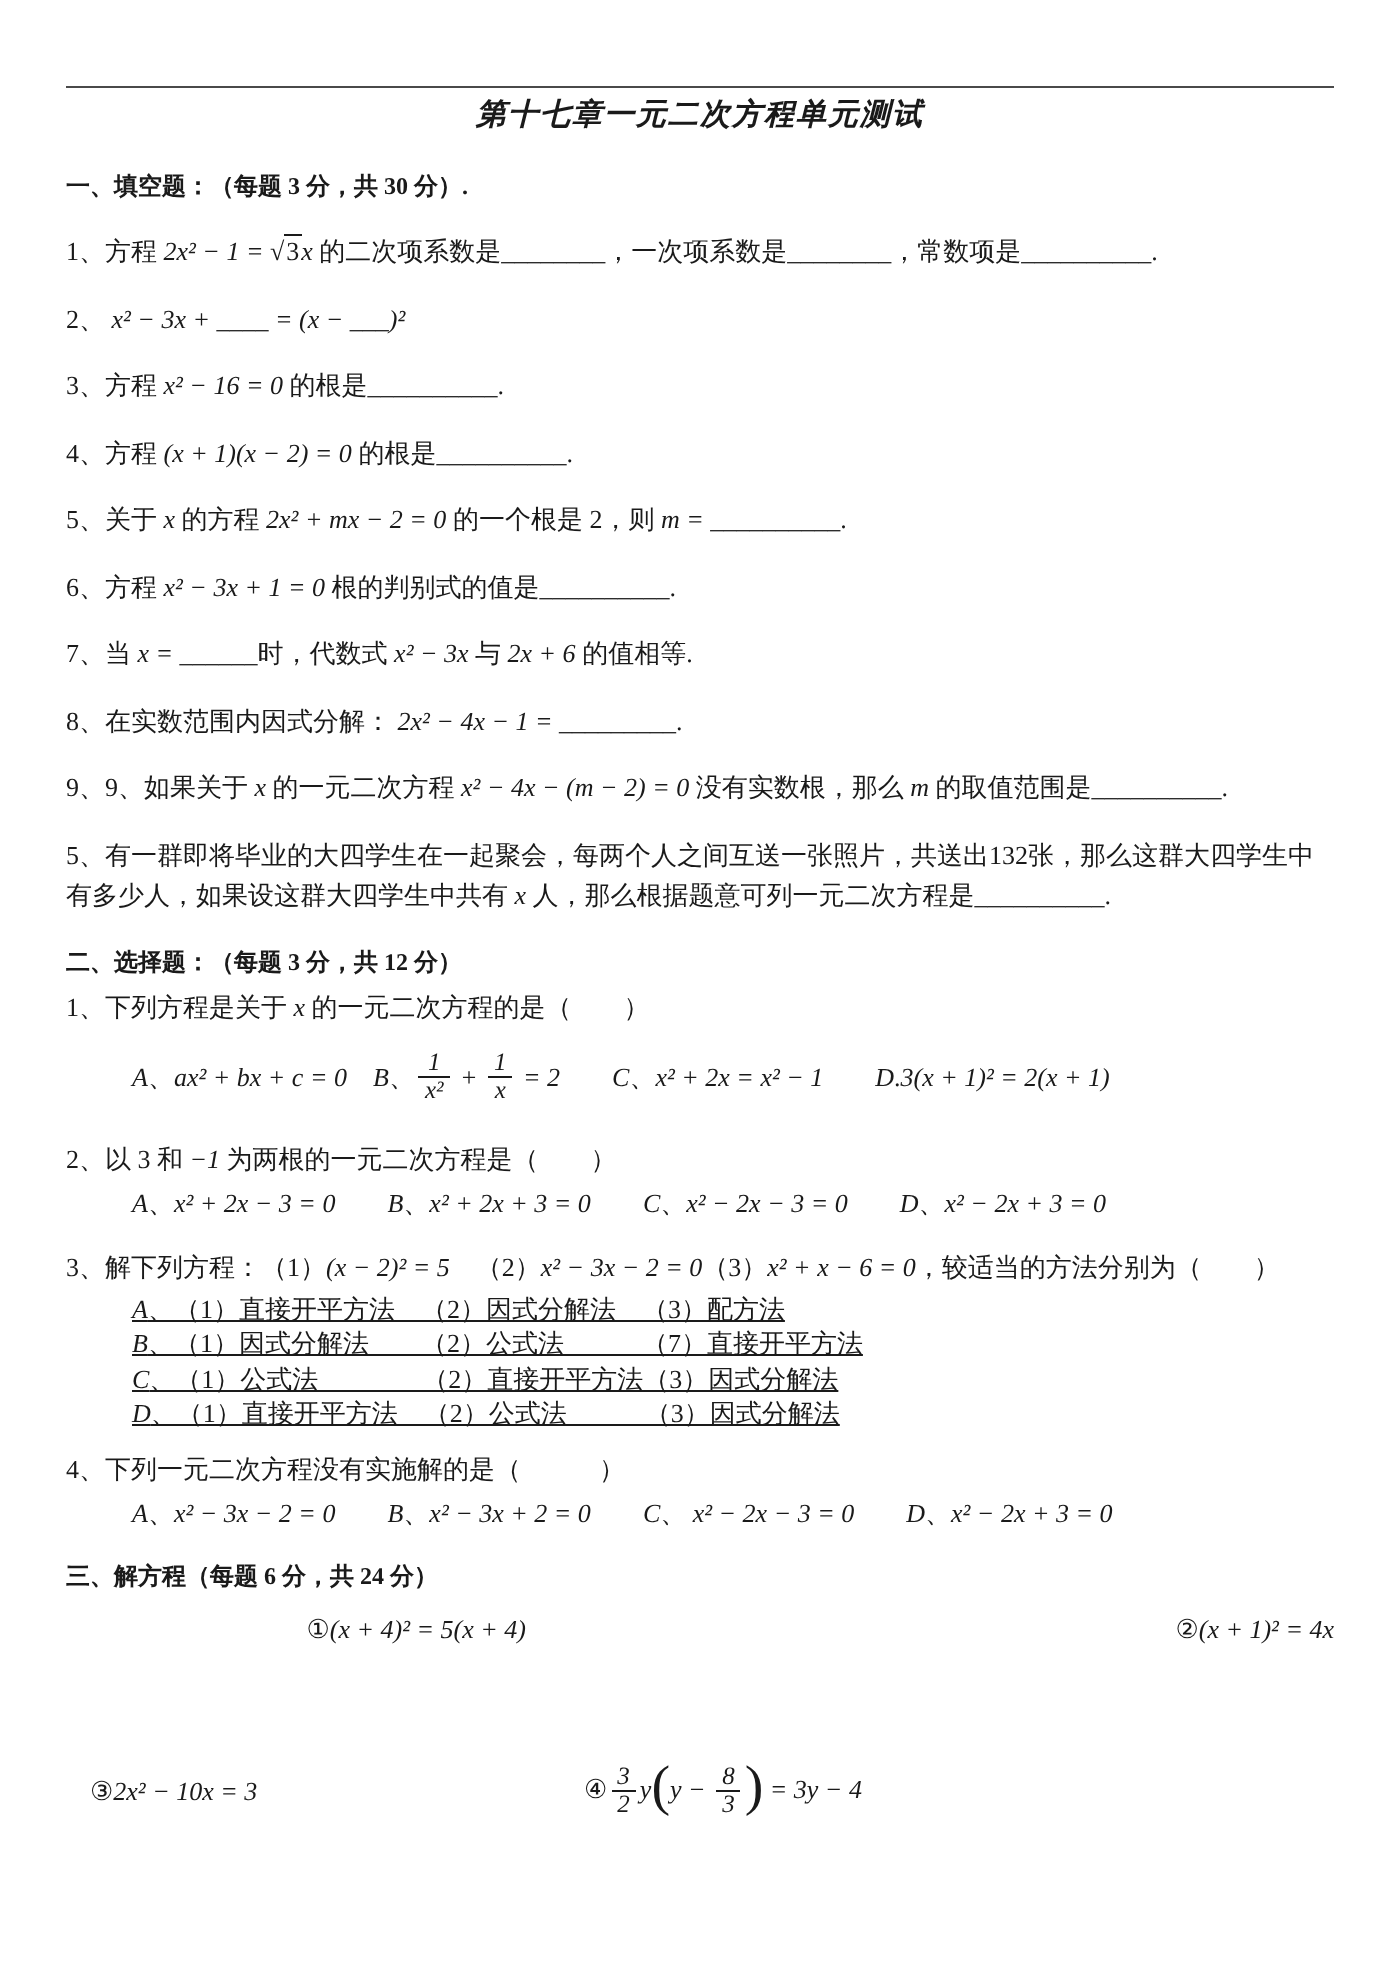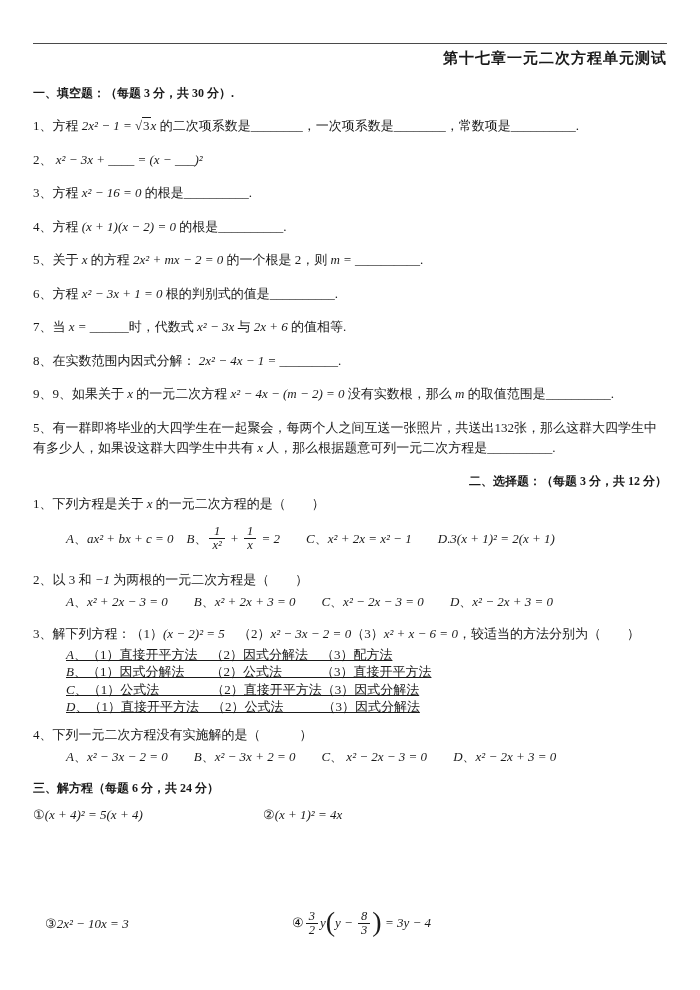--- a/index.html
+++ b/index.html
@@ -6,41 +6,41 @@
   html, body { margin: 0; padding: 0; }
   body {
     width: 700px; height: 990px;
     background: #ffffff; color: #1a1a1a;
     font-family: "Liberation Serif", "DejaVu Serif", serif;
     font-size: 13px; overflow: hidden;
   }
   .page { padding: 0 33px; }
   .top-rule { border-top: 1px solid #4a4a4a; margin-top: 43px; }
   .title {
-    text-align: right; font-weight: bold; font-size: 15px;
-    letter-spacing: 1px; margin-top: 4px; line-height: 21px;
+    text-align: center; font-weight: bold; font-size: 15px;
+    letter-spacing: 1px; margin-top: 4px; line-height: 21px; font-style: italic;
   }
   .sec-heading { font-weight: bold; font-size: 12px; line-height: 19px; }
   .sh1 { margin: 15px 0 13px 0; }
-  .sh2 { margin: 12px 0 3px 0; text-align: right; }
+  .sh2 { margin: 12px 0 3px 0; }
   .sh3 { margin: 10px 0 5px 0; }
   .fq { line-height: 20.5px; margin-bottom: 13px; }
   .stem { line-height: 20px; margin-bottom: 2px; }
   .opts-frac {
     display: flex; align-items: center;
     margin: 2px 0 8px 33px; height: 46px; white-space: pre;
   }
   .opts-line { margin: 0 0 12px 33px; line-height: 20px; }
   .q3opt { margin-left: 33px; line-height: 17.5px; }
   .q3opts-block { margin-bottom: 9px; text-decoration: underline; }
   .eq-row { display: flex; align-items: center; }
   .eq-row .c1 { width: 230px; }
   .eq-row .c2 { flex: 1; }
   .c2s { padding-left: 17px; }
-  .r1 { margin-bottom: 74px; min-height: 24px; }
+  .r1 { margin-bottom: 46px; min-height: 24px; text-align: right; }
   .r2 { min-height: 46px; margin-left: 12px; }
 
   .math { font-family: "Liberation Serif", "DejaVu Serif", serif; font-style: italic; }
   .zh { font-style: normal; }
 
   .frac {
     display: inline-flex; flex-direction: column; align-items: center;
     vertical-align: middle; line-height: 1.08;
     font-family: "Liberation Serif", "DejaVu Serif", serif;
     font-style: italic; font-size: 12.5px; margin: 0 2px;
@@ -80,21 +80,21 @@
   <div class="sec-heading sh2">二、选择题：（每题 3 分，共 12 分）</div>
   <div class="stem"><span class="zh">1、下列方程是关于 </span><span class="math">x</span><span class="zh"> 的一元二次方程的是（　　）</span></div>
   <div class="opts-frac"><span class="math">A</span><span class="zh">、</span><span class="math">ax² + bx + c = 0</span><span class="zh">　</span><span class="math">B</span><span class="zh">、</span><span class="frac"><span class="num">1</span><span class="den">x²</span></span><span class="math"> + </span><span class="frac"><span class="num">1</span><span class="den">x</span></span><span class="math"> = 2</span><span class="zh">　　</span><span class="math">C</span><span class="zh">、</span><span class="math">x² + 2x = x² − 1</span><span class="zh">　　</span><span class="math">D</span><span class="zh">.</span><span class="math">3(x + 1)² = 2(x + 1)</span></div>
 
   <div class="stem"><span class="zh">2、以 3 和 </span><span class="math">−1</span><span class="zh"> 为两根的一元二次方程是（　　）</span></div>
   <div class="opts-line"><span class="math">A</span><span class="zh">、</span><span class="math">x² + 2x − 3 = 0</span><span class="zh">　　</span><span class="math">B</span><span class="zh">、</span><span class="math">x² + 2x + 3 = 0</span><span class="zh">　　</span><span class="math">C</span><span class="zh">、</span><span class="math">x² − 2x − 3 = 0</span><span class="zh">　　</span><span class="math">D</span><span class="zh">、</span><span class="math">x² − 2x + 3 = 0</span></div>
 
   <div class="stem"><span class="zh">3、解下列方程：（1）</span><span class="math">(x − 2)² = 5</span><span class="zh">　（2）</span><span class="math">x² − 3x − 2 = 0</span><span class="zh">（3）</span><span class="math">x² + x − 6 = 0</span><span class="zh">，较适当的方法分别为（　　）</span></div>
   <div class="q3opts-block">
     <div class="q3opt"><span class="math">A</span><span class="zh">、（1）直接开平方法　（2）因式分解法　（3）配方法</span></div>
-    <div class="q3opt"><span class="math">B</span><span class="zh">、（1）因式分解法　　（2）公式法　　　（3）直接开平方法</span></div>
+    <div class="q3opt"><span class="math">B</span><span class="zh">、（1）因式分解法　　（2）公式法　　　（7）直接开平方法</span></div>
     <div class="q3opt"><span class="math">C</span><span class="zh">、（1）公式法　　　　（2）直接开平方法（3）因式分解法</span></div>
     <div class="q3opt"><span class="math">D</span><span class="zh">、（1）直接开平方法　（2）公式法　　　（3）因式分解法</span></div>
   </div>
 
   <div class="stem"><span class="zh">4、下列一元二次方程没有实施解的是（　　　）</span></div>
   <div class="opts-line"><span class="math">A</span><span class="zh">、</span><span class="math">x² − 3x − 2 = 0</span><span class="zh">　　</span><span class="math">B</span><span class="zh">、</span><span class="math">x² − 3x + 2 = 0</span><span class="zh">　　</span><span class="math">C</span><span class="zh">、 </span><span class="math">x² − 2x − 3 = 0</span><span class="zh">　　</span><span class="math">D</span><span class="zh">、</span><span class="math">x² − 2x + 3 = 0</span></div>
 
   <div class="sec-heading sh3">三、解方程（每题 6 分，共 24 分）</div>
   <div class="eq-row r1">
     <div class="c1"><span class="zh">①</span><span class="math">(x + 4)² = 5(x + 4)</span></div>

